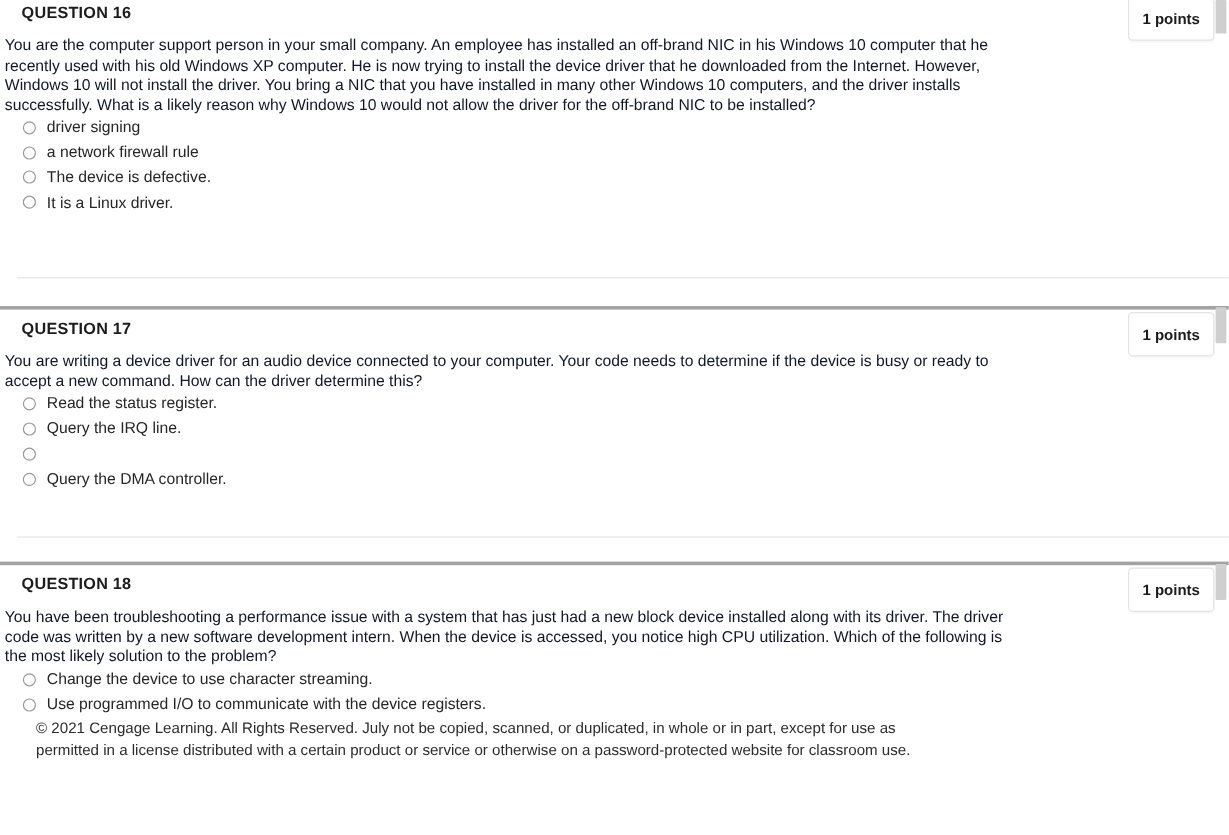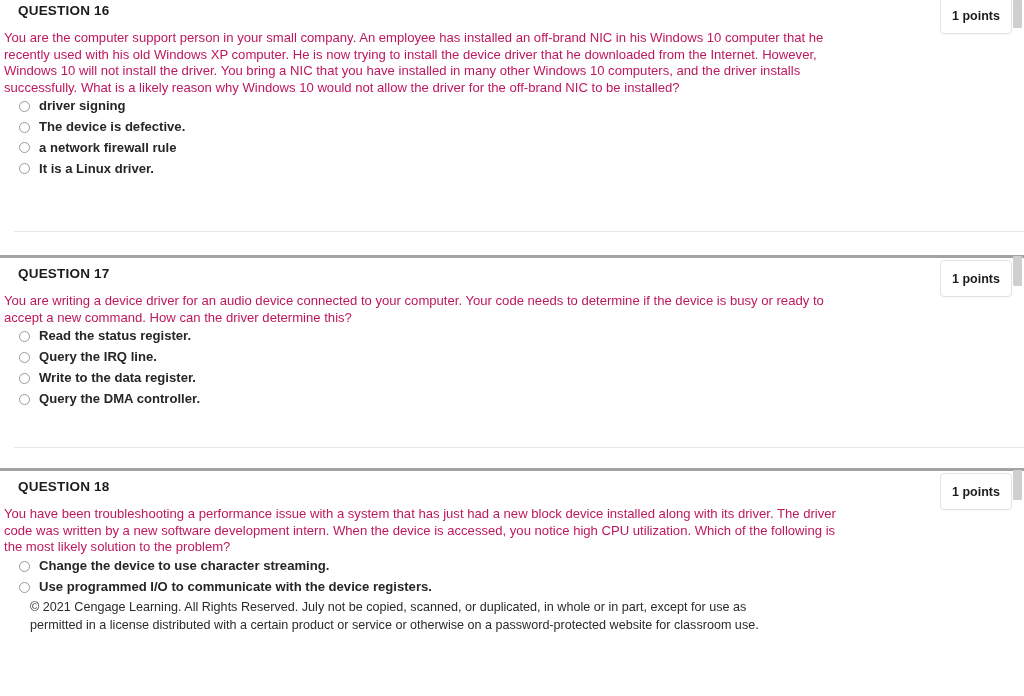--- a/index.html
+++ b/index.html
@@ -63,31 +63,30 @@
     color: #1c1c1c;
     box-shadow: 0 1px 1px rgba(0,0,0,0.03);
   }
 
   .q-body {
     padding: 0 0 0 4px;
   }
   .q-text {
     font-size: 13.1px;
     line-height: 16.6px;
-    color: #be185d;
+    color: #0f172a;
     max-width: 852px;
     margin: 0;
     padding: 0;
   }
 
   .options {
     list-style: none;
     margin: 0;
     padding: 0;
-    font-weight: bold;
   }
   .option {
     display: flex;
     align-items: flex-start;
     margin: 0;
     padding: 0;
   }
   .option .radio {
     flex: 0 0 auto;
     width: 11px;
@@ -152,25 +151,25 @@
     </div>
     <div class="q-body">
       <p class="q-text">You are the computer support person in your small company. An employee has installed an off-brand NIC in his Windows 10 computer that he recently used with his old Windows XP computer. He is now trying to install the device driver that he downloaded from the Internet. However, Windows 10 will not install the driver. You bring a NIC that you have installed in many other Windows 10 computers, and the driver installs successfully. What is a likely reason why Windows 10 would not allow the driver for the off-brand NIC to be installed?</p>
       <ul class="options opts-tight">
         <li class="option">
           <span class="radio"></span>
           <span class="opt-label">driver signing</span>
         </li>
         <li class="option">
           <span class="radio"></span>
+          <span class="opt-label">a network firewall rule</span>
+        </li>
+        <li class="option">
+          <span class="radio"></span>
           <span class="opt-label">The device is defective.</span>
-        </li>
-        <li class="option">
-          <span class="radio"></span>
-          <span class="opt-label">a network firewall rule</span>
         </li>
         <li class="option">
           <span class="radio"></span>
           <span class="opt-label">It is a Linux driver.</span>
         </li>
       </ul>
     </div>
     <div class="inner-rule" style="position:absolute; left:7px; right:0; top:231px;"></div>
   </div>
 
@@ -185,21 +184,20 @@
         <li class="option">
           <span class="radio"></span>
           <span class="opt-label">Read the status register.</span>
         </li>
         <li class="option">
           <span class="radio"></span>
           <span class="opt-label">Query the IRQ line.</span>
         </li>
         <li class="option">
           <span class="radio"></span>
-          <span class="opt-label">Write to the data register.</span>
         </li>
         <li class="option">
           <span class="radio"></span>
           <span class="opt-label">Query the DMA controller.</span>
         </li>
       </ul>
     </div>
     <div class="inner-rule" style="position:absolute; left:7px; right:0; top:189px;"></div>
   </div>
 

